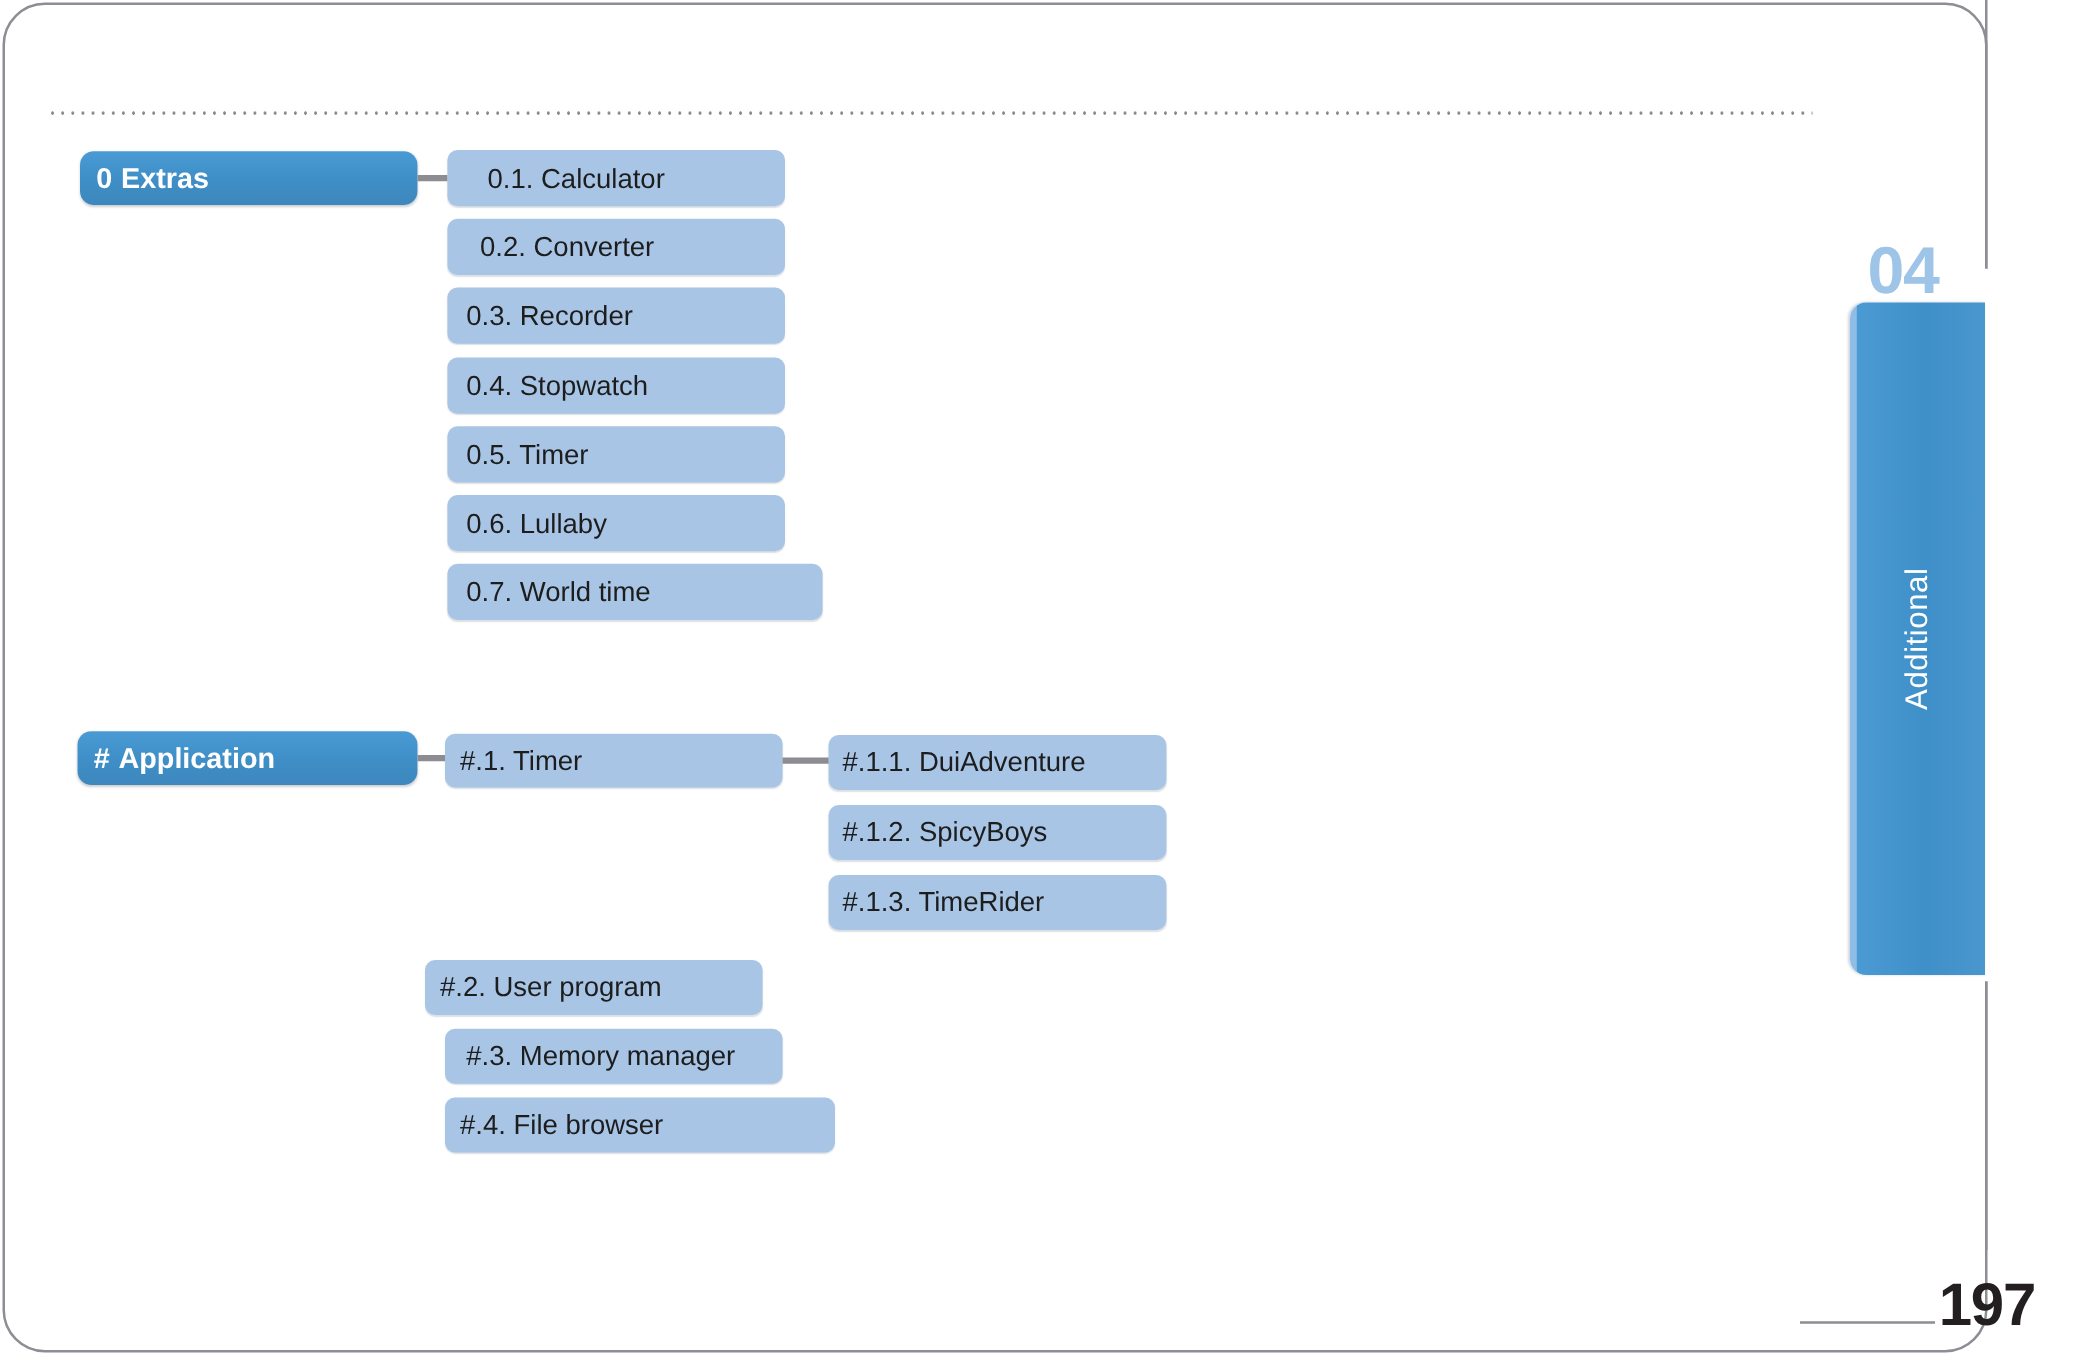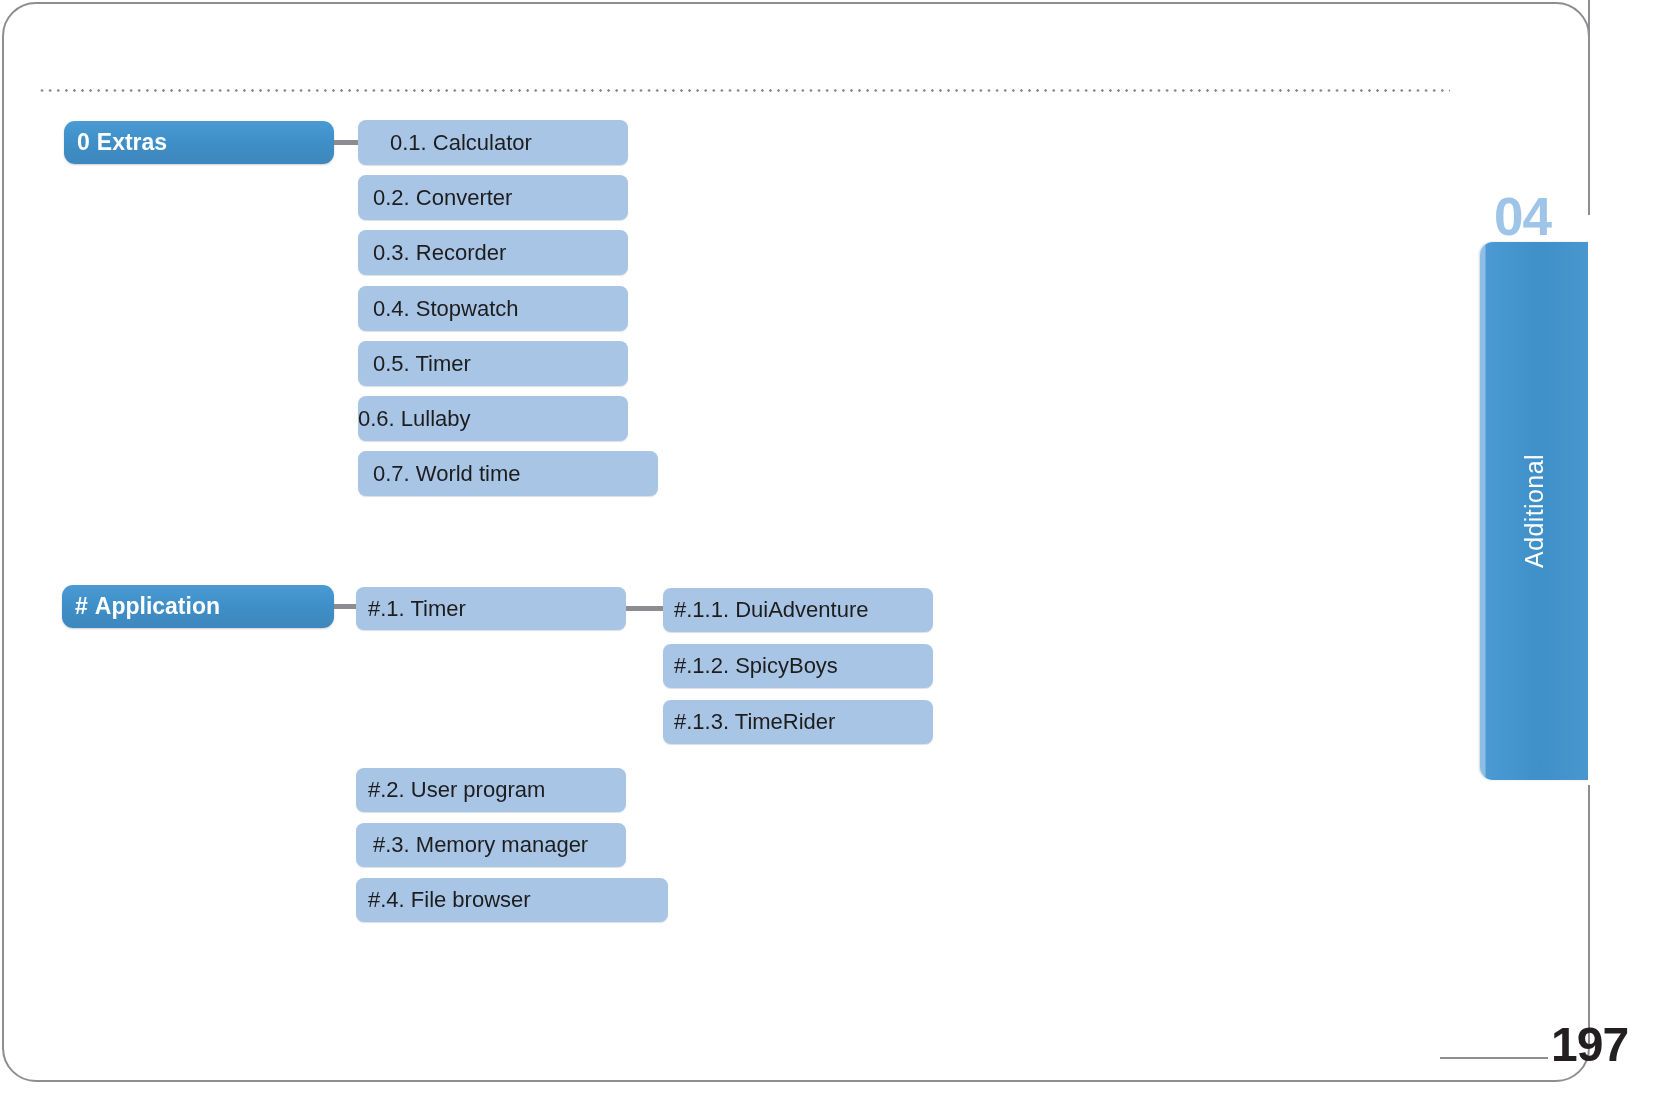--- a/index.html
+++ b/index.html
@@ -159,33 +159,33 @@
 
     <div class="node lvl0" style="left:64px; top:121px; width:270px; height:43px;">
       <span class="num">0</span>
       <span class="lbl">Extras</span>
     </div>
     <div class="connector" style="left:334px; top:140px; width:24px;"></div>
 
     <div class="node lvl1" style="left:358px; top:120px; width:270px; height:45px; padding-left:32px;">
       <span class="lbl">0.1.  Calculator</span>
     </div>
-    <div class="node lvl1" style="left:358px; top:175px; width:270px; height:45px; padding-left:15px;">
+    <div class="node lvl1" style="left:358px; top:175px; width:270px; height:45px; padding-left:26px;">
       <span class="lbl">0.2.  Converter</span>
     </div>
     <div class="node lvl1" style="left:358px; top:230px; width:270px; height:45px; padding-left:15px;">
       <span class="lbl">0.3.  Recorder</span>
     </div>
     <div class="node lvl1" style="left:358px; top:286px; width:270px; height:45px; padding-left:15px;">
       <span class="lbl">0.4.  Stopwatch</span>
     </div>
     <div class="node lvl1" style="left:358px; top:341px; width:270px; height:45px; padding-left:15px;">
       <span class="lbl">0.5.  Timer</span>
     </div>
-    <div class="node lvl1" style="left:358px; top:396px; width:270px; height:45px; ">
+    <div class="node lvl1" style="left:358px; top:396px; width:270px; height:45px; padding-left:15px;">
       <span class="lbl">0.6.  Lullaby</span>
     </div>
     <div class="node lvl1" style="left:358px; top:451px; width:300px; height:45px; padding-left:15px;">
       <span class="lbl">0.7.  World time</span>
     </div>
 
     <div class="node lvl0" style="left:62px; top:585px; width:272px; height:43px;">
       <span class="num">#</span>
       <span class="lbl">Application</span>
     </div>
@@ -199,21 +199,21 @@
     <div class="node lvl2" style="left:663px; top:588px; width:270px; height:44px; padding-left:11px;">
       <span class="lbl">#.1.1. DuiAdventure</span>
     </div>
     <div class="node lvl2" style="left:663px; top:644px; width:270px; height:44px; padding-left:11px;">
       <span class="lbl">#.1.2. SpicyBoys</span>
     </div>
     <div class="node lvl2" style="left:663px; top:700px; width:270px; height:44px; padding-left:11px;">
       <span class="lbl">#.1.3. TimeRider</span>
     </div>
 
-    <div class="node lvl1" style="left:356px; top:768px; width:270px; height:44px; padding-left:12px;">
+    <div class="node lvl1" style="left:340px; top:768px; width:270px; height:44px; padding-left:12px;">
       <span class="lbl">#.2. User program</span>
     </div>
     <div class="node lvl1" style="left:356px; top:823px; width:270px; height:44px; padding-left:17px;">
       <span class="lbl">#.3. Memory manager</span>
     </div>
     <div class="node lvl1" style="left:356px; top:878px; width:312px; height:44px; padding-left:12px;">
       <span class="lbl">#.4. File browser</span>
     </div>
 
   </div>

